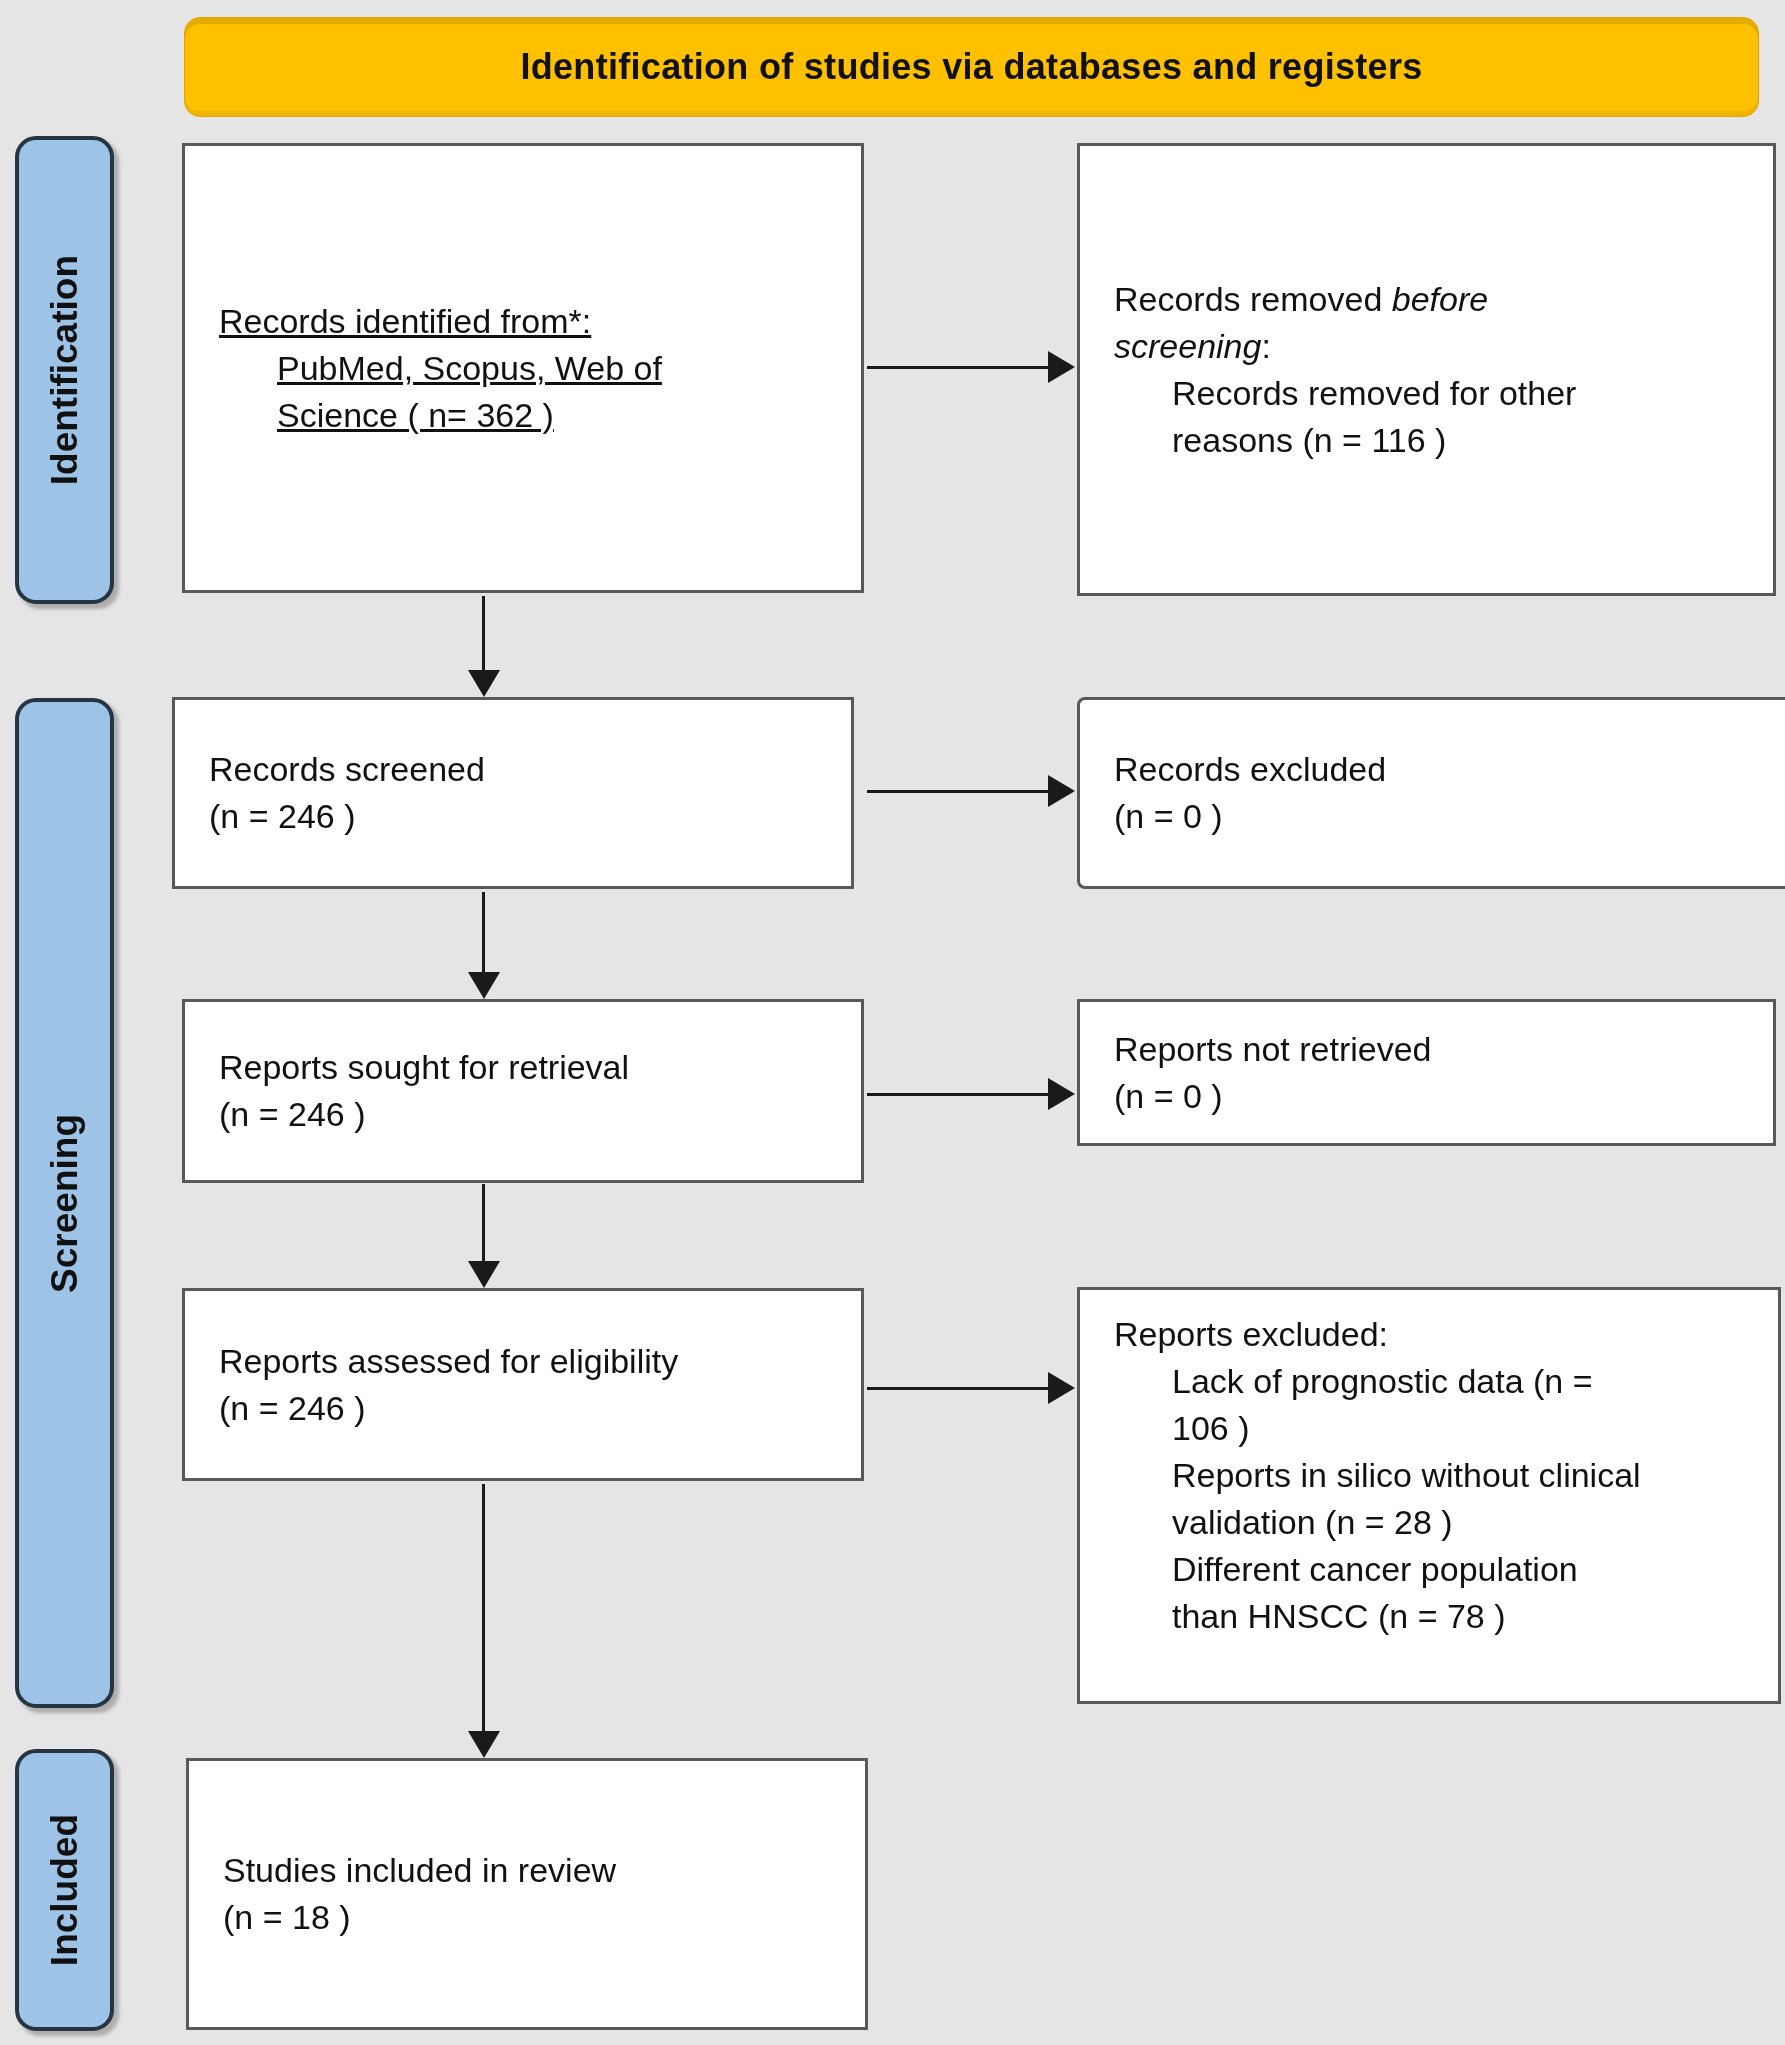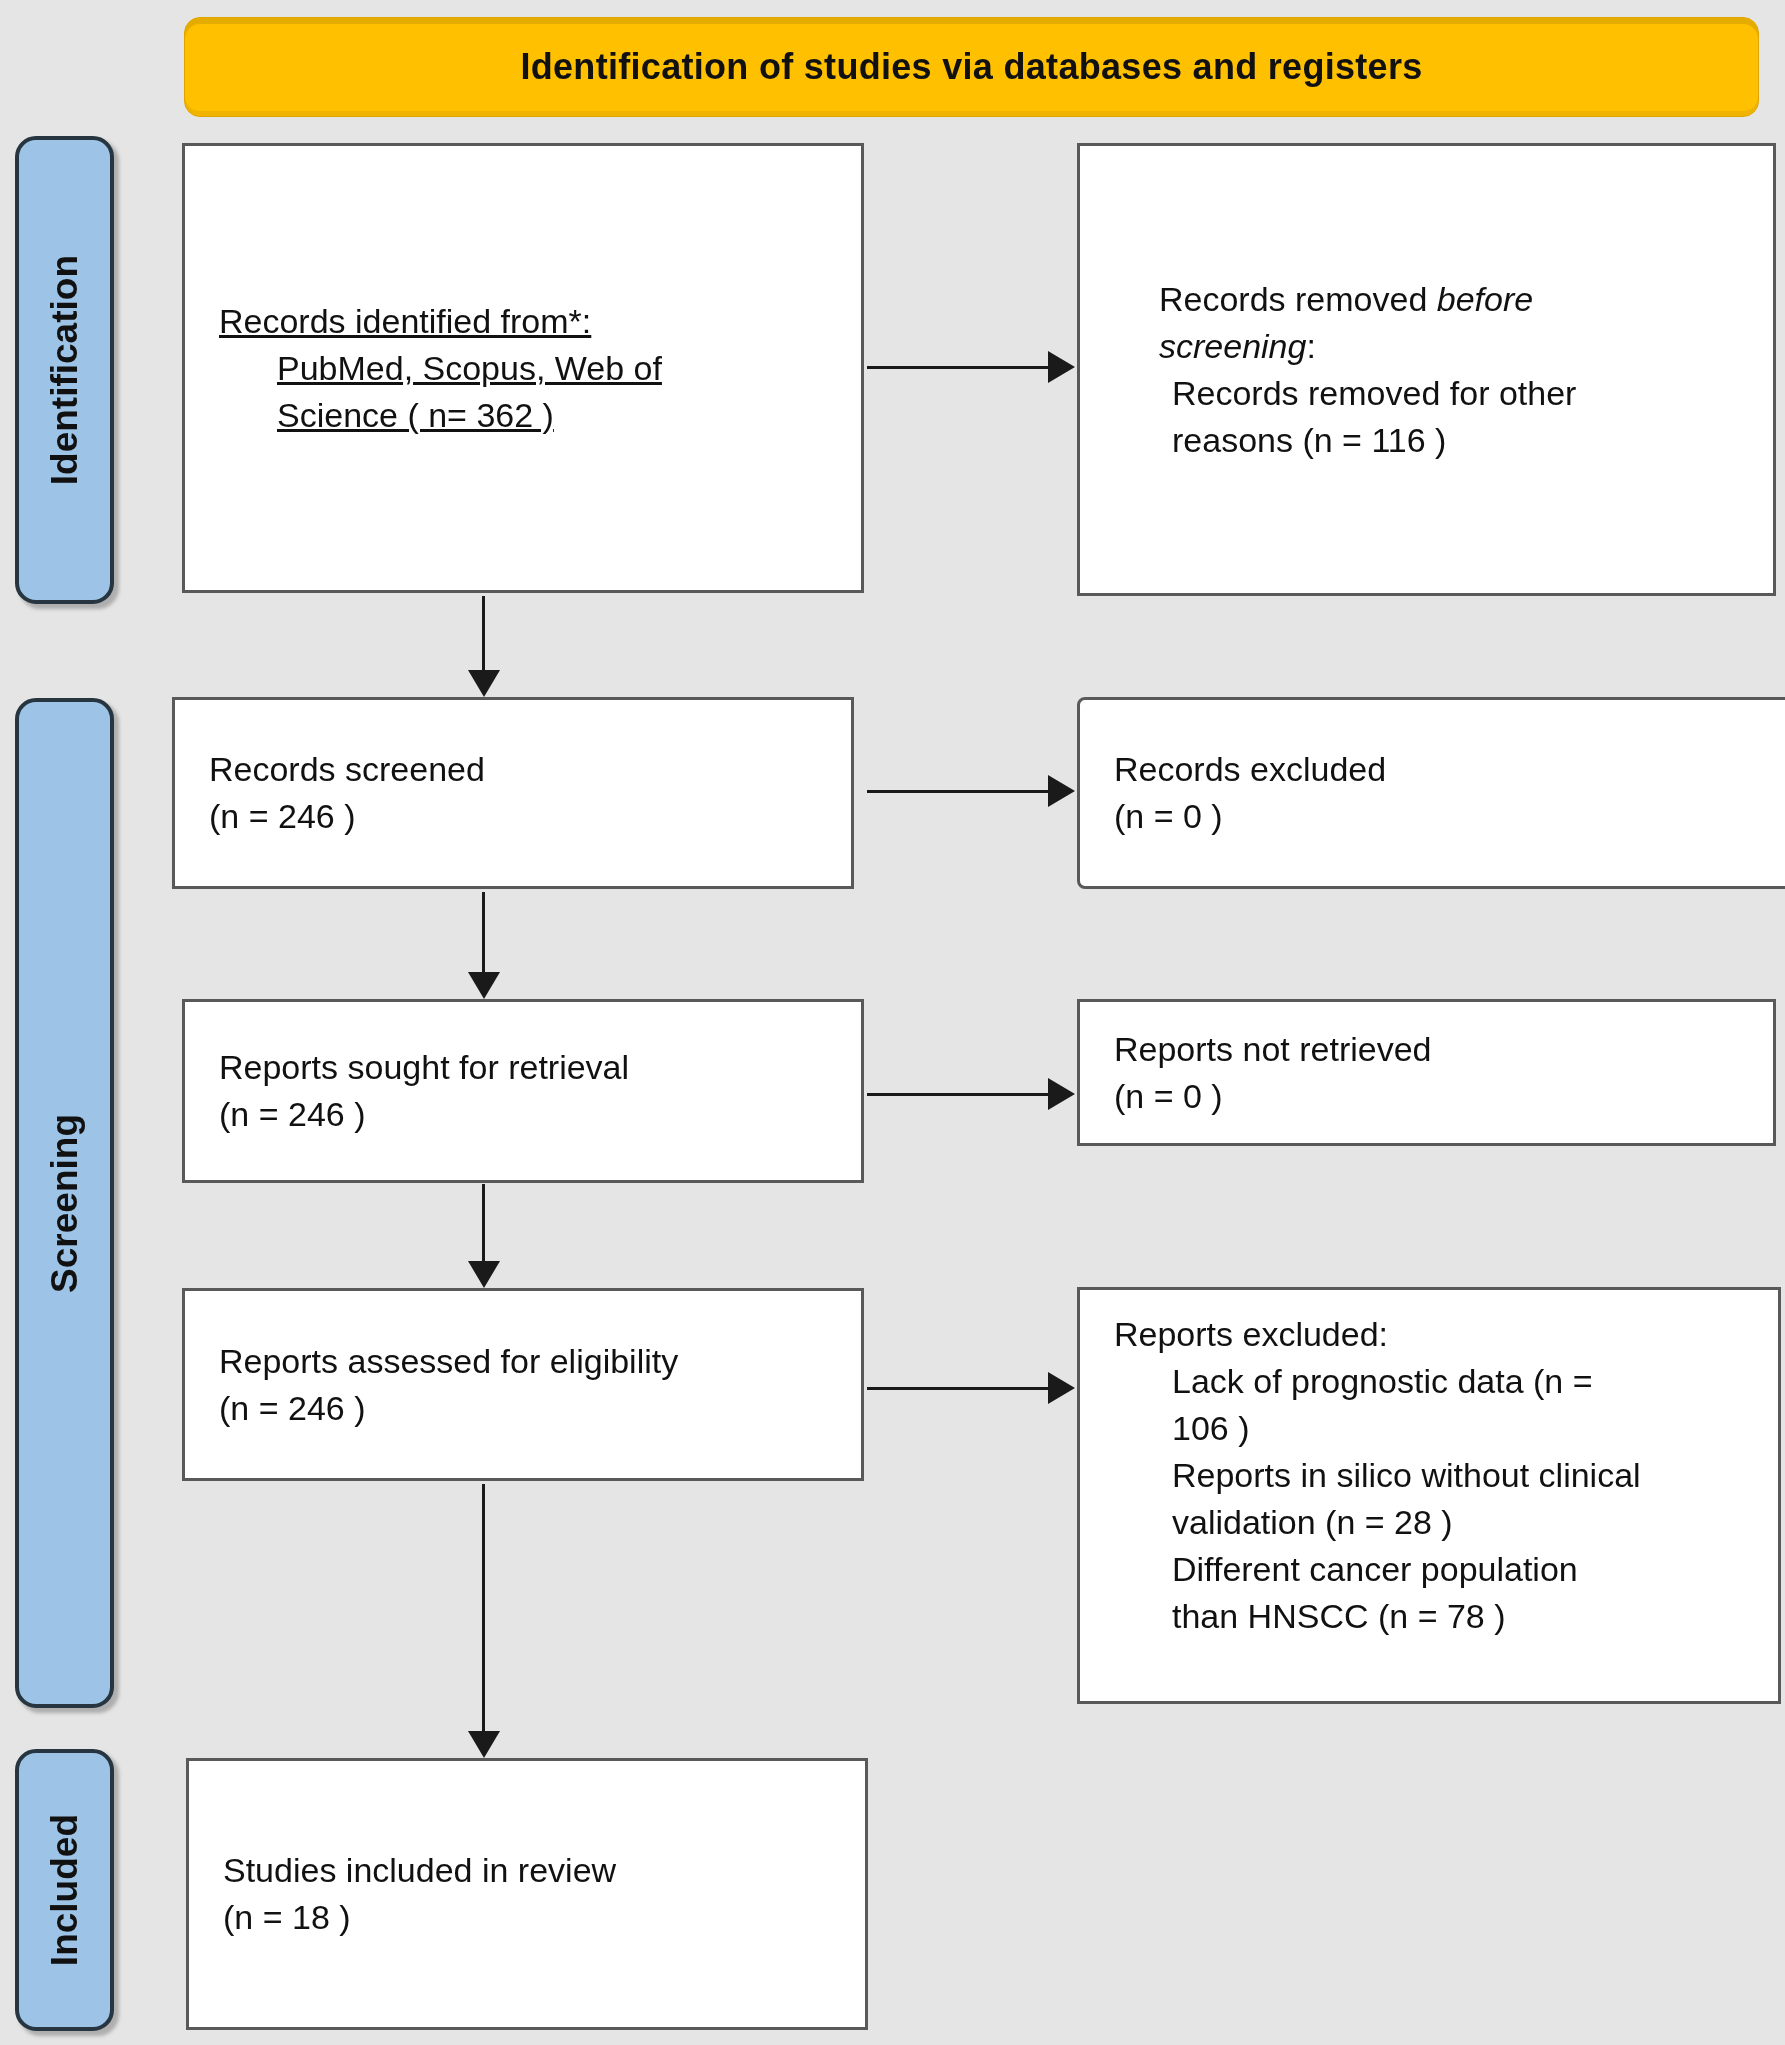--- a/index.html
+++ b/index.html
@@ -68,21 +68,21 @@
   #box-records-screened {left:172px;top:697px;width:682px;height:192px;}
   #box-records-excluded {left:1077px;top:697px;width:796px;height:192px;border-radius:8px;}
   #box-reports-sought   {left:182px;top:999px;width:682px;height:184px;}
   #box-reports-not-retrieved{left:1077px;top:999px;width:699px;height:147px;}
   #box-reports-assessed {left:182px;top:1288px;width:682px;height:193px;}
   #box-reports-excluded {left:1077px;top:1287px;width:704px;height:417px;}
   #box-studies-included {left:176px;top:1758px;width:682px;height:272px;margin-left:10px;}
   .w700{max-width:428px;}
   .w720{max-width:441px;}
   .w770{max-width:471px;}
-  .w800{max-width:490px;margin-left:45px;}
+  .w800{max-width:490px;}
   
   .hline{position:absolute;height:3.1px;background:var(--arrow);}
   .vline{position:absolute;width:3.1px;background:var(--arrow);}
   .head-right{position:absolute;width:0;height:0;
     border-top:16px solid transparent;border-bottom:16px solid transparent;
     border-left:27px solid var(--arrow);}
   .head-down{position:absolute;width:0;height:0;
     border-left:16px solid transparent;border-right:16px solid transparent;
     border-top:27px solid var(--arrow);}
 </style>

